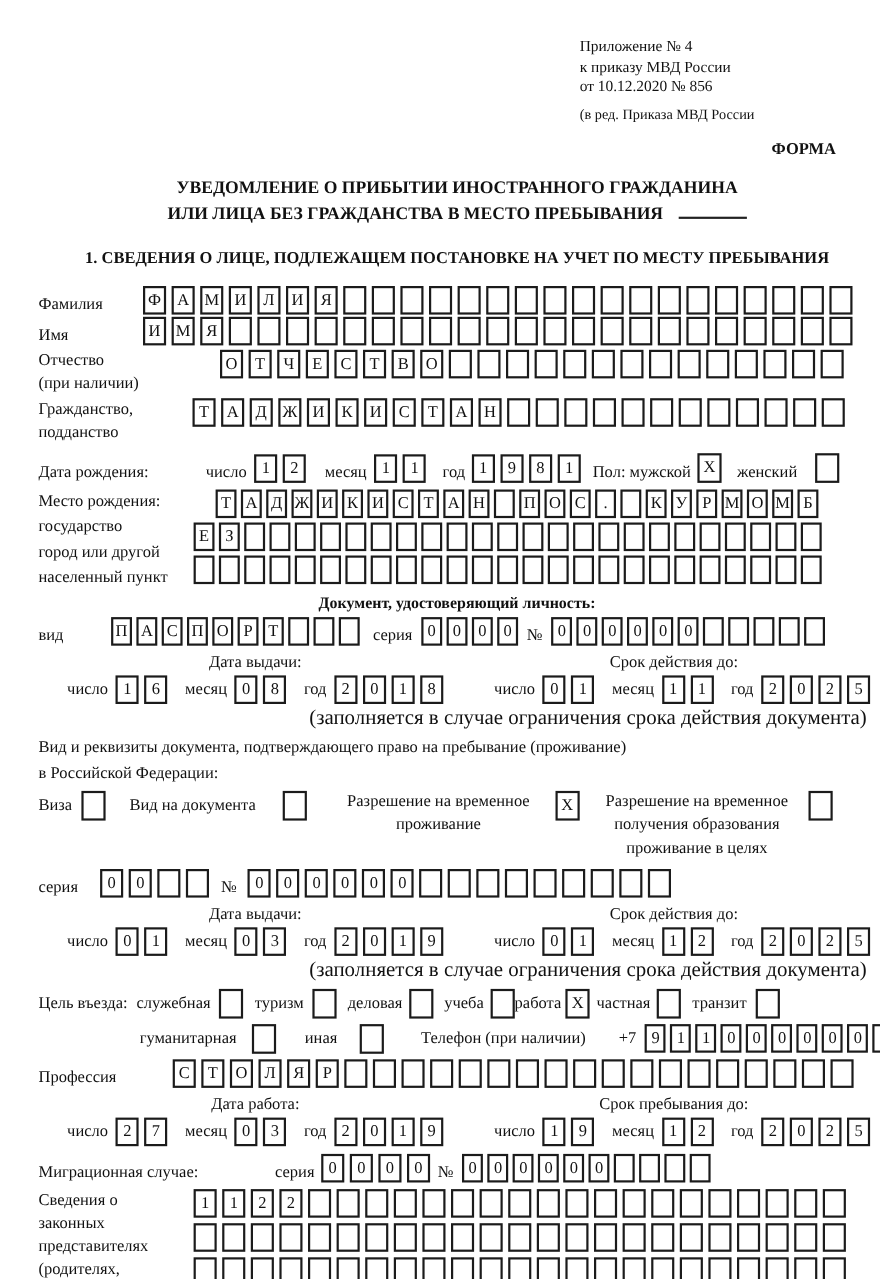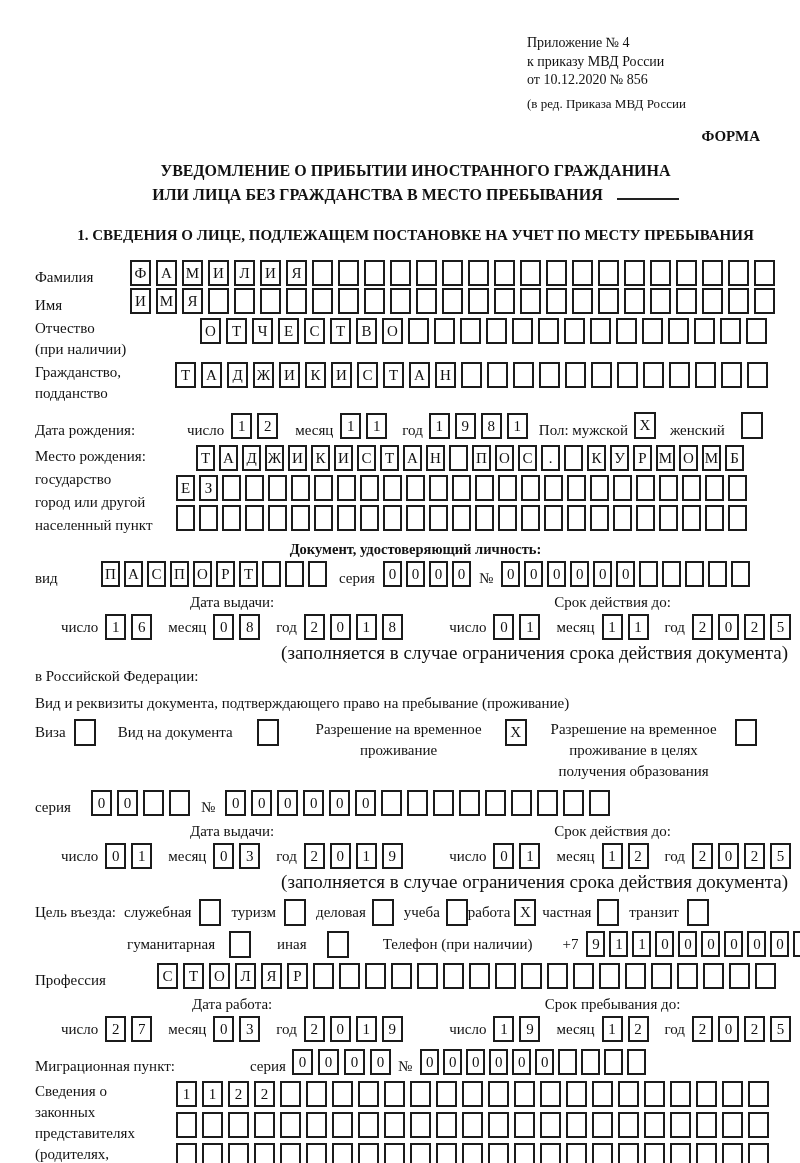--- a/index.html
+++ b/index.html
@@ -388,37 +388,37 @@
             <div class="cell">2</div>
             <div class="cell">0</div>
             <div class="cell">2</div>
             <div class="cell">5</div>
           </div>
       </div>
     </div>
   </div>
   <div class="note">(заполняется в случае ограничения срока действия документа)</div>
 
+  <div class="intro">Вид и реквизиты документа, подтверждающего право на пребывание (проживание)</div>
   <div class="intro" style="margin-top:2px">в Российской Федерации:</div>
-  <div class="intro">Вид и реквизиты документа, подтверждающего право на пребывание (проживание)</div>
 
   <div class="row top" style="margin-top:5px">
     <span class="chk-lbl">Виза</span>
     <div class="checkbox ml8"></div>
     <span class="chk-lbl" style="margin-left:22px">Вид на документа</span>
     <div class="checkbox" style="margin-left:24px"></div>
     <div class="optblock" style="width:196px; margin-left:22px">
       <div>Разрешение на временное</div>
       <div>проживание</div>
     </div>
     <div class="checkbox ml8">X</div>
     <div class="optblock" style="width:186px; margin-left:14px">
       <div>Разрешение на временное</div>
+      <div>получения образования</div>
       <div>проживание в целях</div>
-      <div>получения образования</div>
     </div>
     <div class="checkbox ml8"></div>
   </div>
 
   <div class="row" style="margin-top:8px">
     <span class="lbl" style="width:56px">серия</span>
     <div class="cells">
         <div class="cell">0</div>
         <div class="cell">0</div>
         <div class="cell"></div>
@@ -602,21 +602,21 @@
             <div class="cell">2</div>
             <div class="cell">0</div>
             <div class="cell">2</div>
             <div class="cell">5</div>
           </div>
       </div>
     </div>
   </div>
 
   <div class="row" style="margin-top:7px">
-    <span class="lbl" style="width:215px">Миграционная пункт:</span>
+    <span class="lbl" style="width:215px">Миграционная случае:</span>
     <span class="lbl mr6">серия</span>
     <div class="cells">
         <div class="cell">0</div>
         <div class="cell">0</div>
         <div class="cell">0</div>
         <div class="cell">0</div>
       </div>
     <span class="lbl" style="margin:0 8px 0 2px">№</span>
     <div class="cells narrow">
         <div class="cell">0</div>

